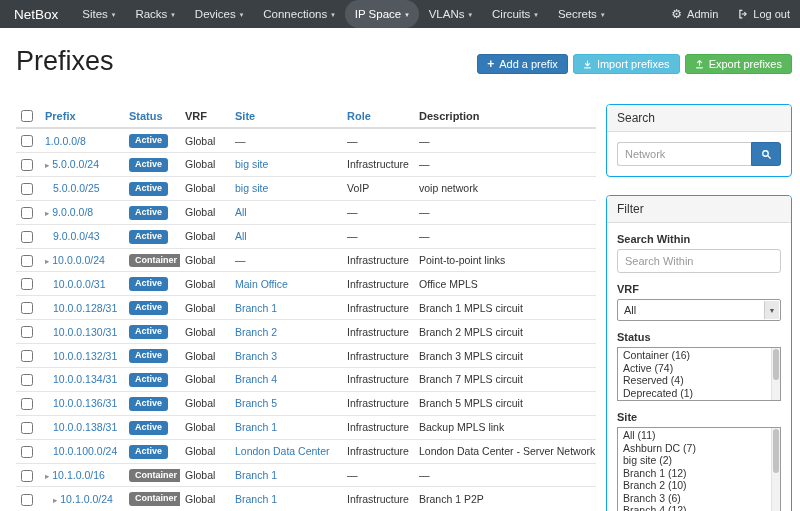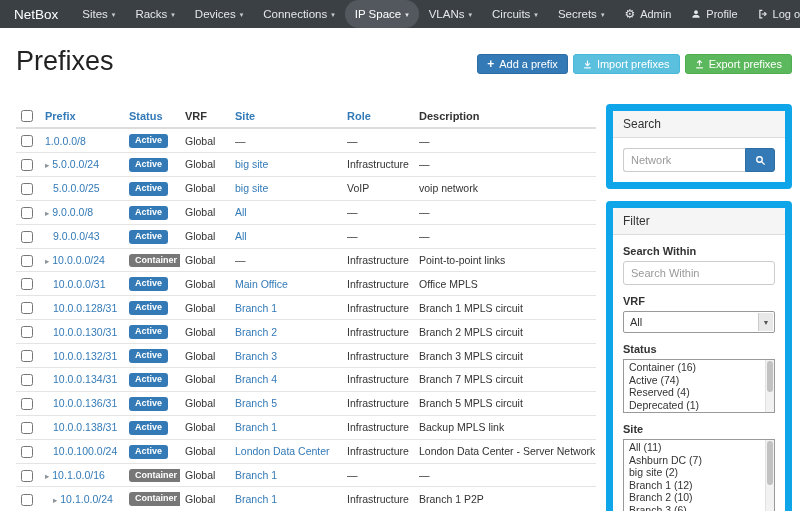--- a/index.html
+++ b/index.html
@@ -53,21 +53,21 @@
   .indent { display:inline-block; height:1px; }
   .arrow { color:#8a9299; font-size:8.5px; margin-right:3px; }
   a.prefix-link, a.site-link { color:#337ab7; text-decoration:none; cursor:pointer; }
   a.site-link.plain { color:#444; cursor:default; }
   .label { display:inline-block; font-size:9px; font-weight:bold; color:#fff; padding:2px 6px; border-radius:3px; line-height:1.1; }
   .label-primary { background:#337ab7; }
   .label-default { background:#777777; }
 
   
   .sidebar { width:186px; flex-shrink:0; }
-  .panel { border:7px solid #0ea5e9; border-radius:4px; margin-bottom:12px; background:#fff; }
+  .panel { border:1px solid #0ea5e9; border-radius:4px; margin-bottom:18px; background:#fff; }
   .panel-heading { background:#f5f5f5; border-bottom:1px solid #ddd; padding:6px 10px; font-size:12px; color:#333; border-radius:3px 3px 0 0; }
   .panel-body { padding:10px; }
   .input-group { display:flex;border-radius:12px; }
   .input-group input { flex:1; min-width:0; height:24px; border:1px solid #ccc; border-right:none; border-radius:3px 0 0 3px; padding:0 7px; font-size:11px; font-family:inherit; color:#333; }
   .input-group input::placeholder, .text-input::placeholder { color:#999; }
   .btn-search { width:30px; height:24px; background:#337ab7; border:1px solid #2e6da4; border-radius:0 3px 3px 0; display:flex; align-items:center; justify-content:center; cursor:pointer; }
   .field-label { font-weight:bold; font-size:11px; margin:10px 0 4px; }
   .field-label:first-child { margin-top:0; }
   .text-input { width:100%; height:24px; border:1px solid #ccc; border-radius:3px; padding:0 7px; font-size:11px; font-family:inherit; color:#333; }
   .select { position:relative; height:22px; border:1px solid #999; border-radius:2px; font-size:11px; display:flex; align-items:center; padding:0 20px 0 6px; background:#fff; cursor:pointer; }
@@ -116,29 +116,20 @@
         </a>
         <a class="nav-item">
           <span>Secrets</span>
           <span class="caret">▾</span>
         </a>
       </div>
     <div class="nav-right">
       <a class="nav-item">
         <span class="nav-ico">⚙</span>
         <span>Admin</span>
-      </a>
-      <a class="nav-item">
-        <span class="nav-ico">
-          <svg width="10" height="10" viewBox="0 0 16 16">
-              <circle cx="8" cy="5" r="3" fill="currentColor"></circle>
-              <path d="M2 14c0-3 3-5 6-5s6 2 6 5z" fill="currentColor"></path>
-            </svg>
-        </span>
-        <span>Profile</span>
       </a>
       <a class="nav-item">
         <span class="nav-ico">
           <svg width="10" height="10" viewBox="0 0 16 16">
               <path d="M7 2H3v12h4" fill="none" stroke="currentColor" stroke-width="2"></path>
               <path d="M10 5l3 3-3 3" fill="none" stroke="currentColor" stroke-width="1.8"></path>
               <path d="M6 8h7" stroke="currentColor" stroke-width="1.8"></path>
             </svg>
         </span>
         <span>Log out</span>

